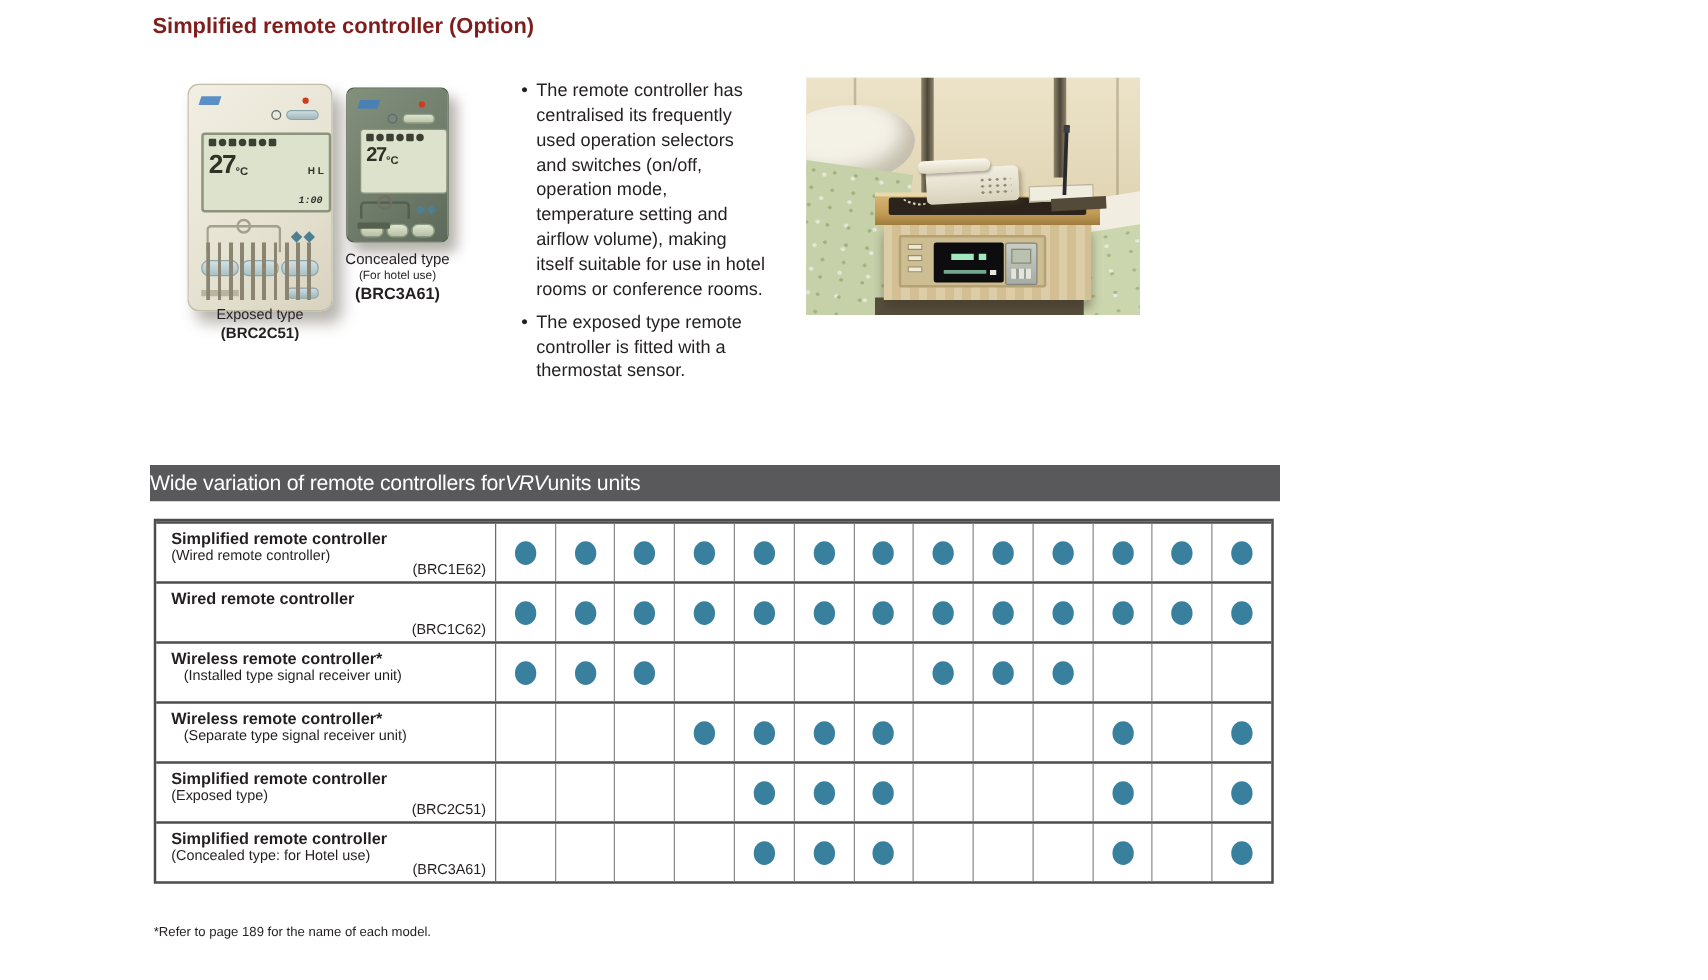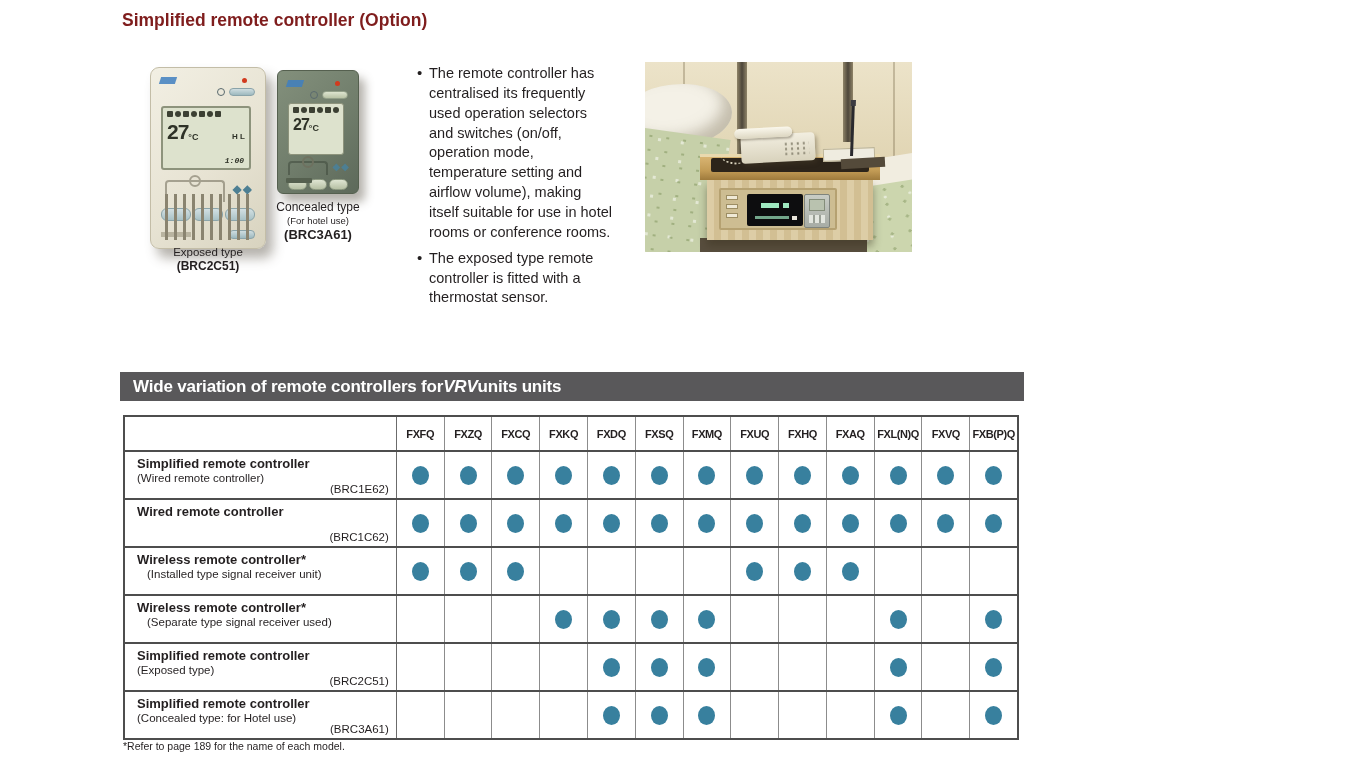--- a/index.html
+++ b/index.html
@@ -17,21 +17,21 @@
     border:1px solid #c3bda7; box-shadow:7px 9px 12px rgba(90,85,70,.45); }
   .remote-concealed { left:277px; top:70px; width:82px; height:124px; border-radius:6px;
     background:linear-gradient(135deg,#83907c 0%,#707d6b 55%,#5d695a 100%);
     border:1px solid #55604f; box-shadow:6px 8px 10px rgba(90,85,70,.45); }
   .r-led { position:absolute; top:10px; right:18px; width:5px; height:5px; border-radius:50%; background:#d23a1e; }
   .r-logo { position:absolute; top:9px; left:9px; width:16px; height:7px; background:#3f7fc0; transform:skewX(-18deg); opacity:.85; }
   .r-power { position:absolute; top:20px; right:10px; display:flex; align-items:center; gap:4px; }
   .r-power .pw-ring { width:8px; height:8px; border:1.4px solid #5a6a6e; border-radius:50%; }
   .r-power .pw-btn { width:26px; height:8px; border-radius:4px; background:linear-gradient(#cfdde0,#9db9bf); border:1px solid #8aa3a9; }
   .remote-concealed .r-power .pw-btn { background:linear-gradient(#dde4cf,#b9c3a6); border-color:#93a089; }
-  .r-lcd { position:absolute; left:10px; right:14px; top:38px; height:64px; background:#dde2cd;
+  .r-lcd { position:absolute; left:10px; right:0; top:38px; height:64px; background:#dde2cd;
            border:2px solid #8d937c; border-radius:3px; padding:3px 4px; overflow:hidden; }
   .remote-concealed .r-lcd { top:32px; height:52px; border-width:1.5px; }
   .lcd-iconrow { display:flex; gap:2px; }
   .lcd-iconrow i { width:6px; height:6px; background:#3c4033; display:inline-block; border-radius:1px; }
   .lcd-iconrow i:nth-child(2n){ border-radius:50%; }
   .lcd-main { display:flex; align-items:flex-end; margin-top:4px; }
   .lcd-temp { font-weight:bold; font-size:21px; color:#2e3227; line-height:1; letter-spacing:-1px; }
   .remote-concealed .lcd-temp { font-size:16px; }
   .lcd-deg { font-size:9px; font-weight:bold; color:#2e3227; }
   .lcd-fan { margin-left:auto; font-size:8px; font-weight:bold; color:#2e3227; text-align:center; line-height:1.1; }
@@ -116,22 +116,22 @@
   .ph-pen { position:absolute; left:206px; top:38px; width:2.5px; height:56px; background:#2a2a2e; transform:rotate(2deg); }
   .ph-pen::before { content:""; position:absolute; top:0; left:-1px; width:5px; height:6px; background:#3c3c42; }
   .ph-pad { position:absolute; left:178px; top:86px; width:52px; height:13px; background:#efece0; border:1px solid #bdb496;
             transform:rotate(-2deg); }
   .ph-pad2 { position:absolute; left:196px; top:96px; width:44px; height:10px; background:#544a3a; transform:rotate(-3deg); }
 
   .photo-caption { position:absolute; left:645px; top:258px; width:274px; font-size:11px; line-height:1.3; color:#231f20; }
 
   
   .band { position:absolute; left:120px; top:372px; width:904px; height:29px; background:#59585a;
-          color:#fff; display:flex; align-items:center; padding-left:13px;
-          font-size:17px; font-weight:bold; letter-spacing:-0.2px; }
+          color:#fff; display:flex; align-items:center; 
+          font-size:17px; font-weight:normal; letter-spacing:-0.2px; }
   .band .it { font-style:italic; }
 
   
   .matrix { position:absolute; left:123px; top:415px; width:896px; border:2px solid #4d4d4d; background:#fff; }
   .tr { display:flex; border-top:2px solid #4d4d4d; }
   .tr.head { border-top:none; height:33px; }
   .tr.body-row { height:48px; }
   .label-cell { width:272px; position:relative; padding:5px 6px 3px 12px; }
   .td, .th { width:48px; border-left:1px solid #8c8c8c; display:flex; align-items:center; justify-content:center; }
   .label-cell + .td, .label-cell + .th { border-left:1px solid #6b6b6b; }
@@ -275,36 +275,20 @@
     <div class="ph-pen"></div>
   </div>
 
   <div class="band">
     <span>Wide variation of remote controllers for </span>
       <span class="it">VRV</span>
       <span> units units</span>
   </div>
 
   <div class="matrix">
-    <div class="tr head">
-      <div class="label-cell"></div>
-    <div class="th">FXFQ</div>
-        <div class="th">FXZQ</div>
-        <div class="th">FXCQ</div>
-        <div class="th">FXKQ</div>
-        <div class="th">FXDQ</div>
-        <div class="th">FXSQ</div>
-        <div class="th">FXMQ</div>
-        <div class="th">FXUQ</div>
-        <div class="th">FXHQ</div>
-        <div class="th">FXAQ</div>
-        <div class="th">FXL(N)Q</div>
-        <div class="th">FXVQ</div>
-        <div class="th">FXB(P)Q</div>
-      </div>
     <div>
         <div class="tr body-row">
           <div class="label-cell">
             <div class="row-title">Simplified remote controller</div>
             <div class="row-sub">(Wired remote controller)</div>
             <div class="row-model">(BRC1E62)</div>
           </div>
           <div class="td">
             <span class="dot"></span>
           </div>
@@ -417,21 +401,21 @@
           <div class="td">
             <span class="dot"></span>
           </div>
           <div class="td"></div>
           <div class="td"></div>
           <div class="td"></div>
         </div>
         <div class="tr body-row">
           <div class="label-cell">
             <div class="row-title">Wireless remote controller*</div>
-            <div class="row-sub indent">(Separate type signal receiver used)</div>
+            <div class="row-sub indent">(Separate type signal receiver unit)</div>
           </div>
           <div class="td"></div>
           <div class="td"></div>
           <div class="td"></div>
           <div class="td">
             <span class="dot"></span>
           </div>
           <div class="td">
             <span class="dot"></span>
           </div>

